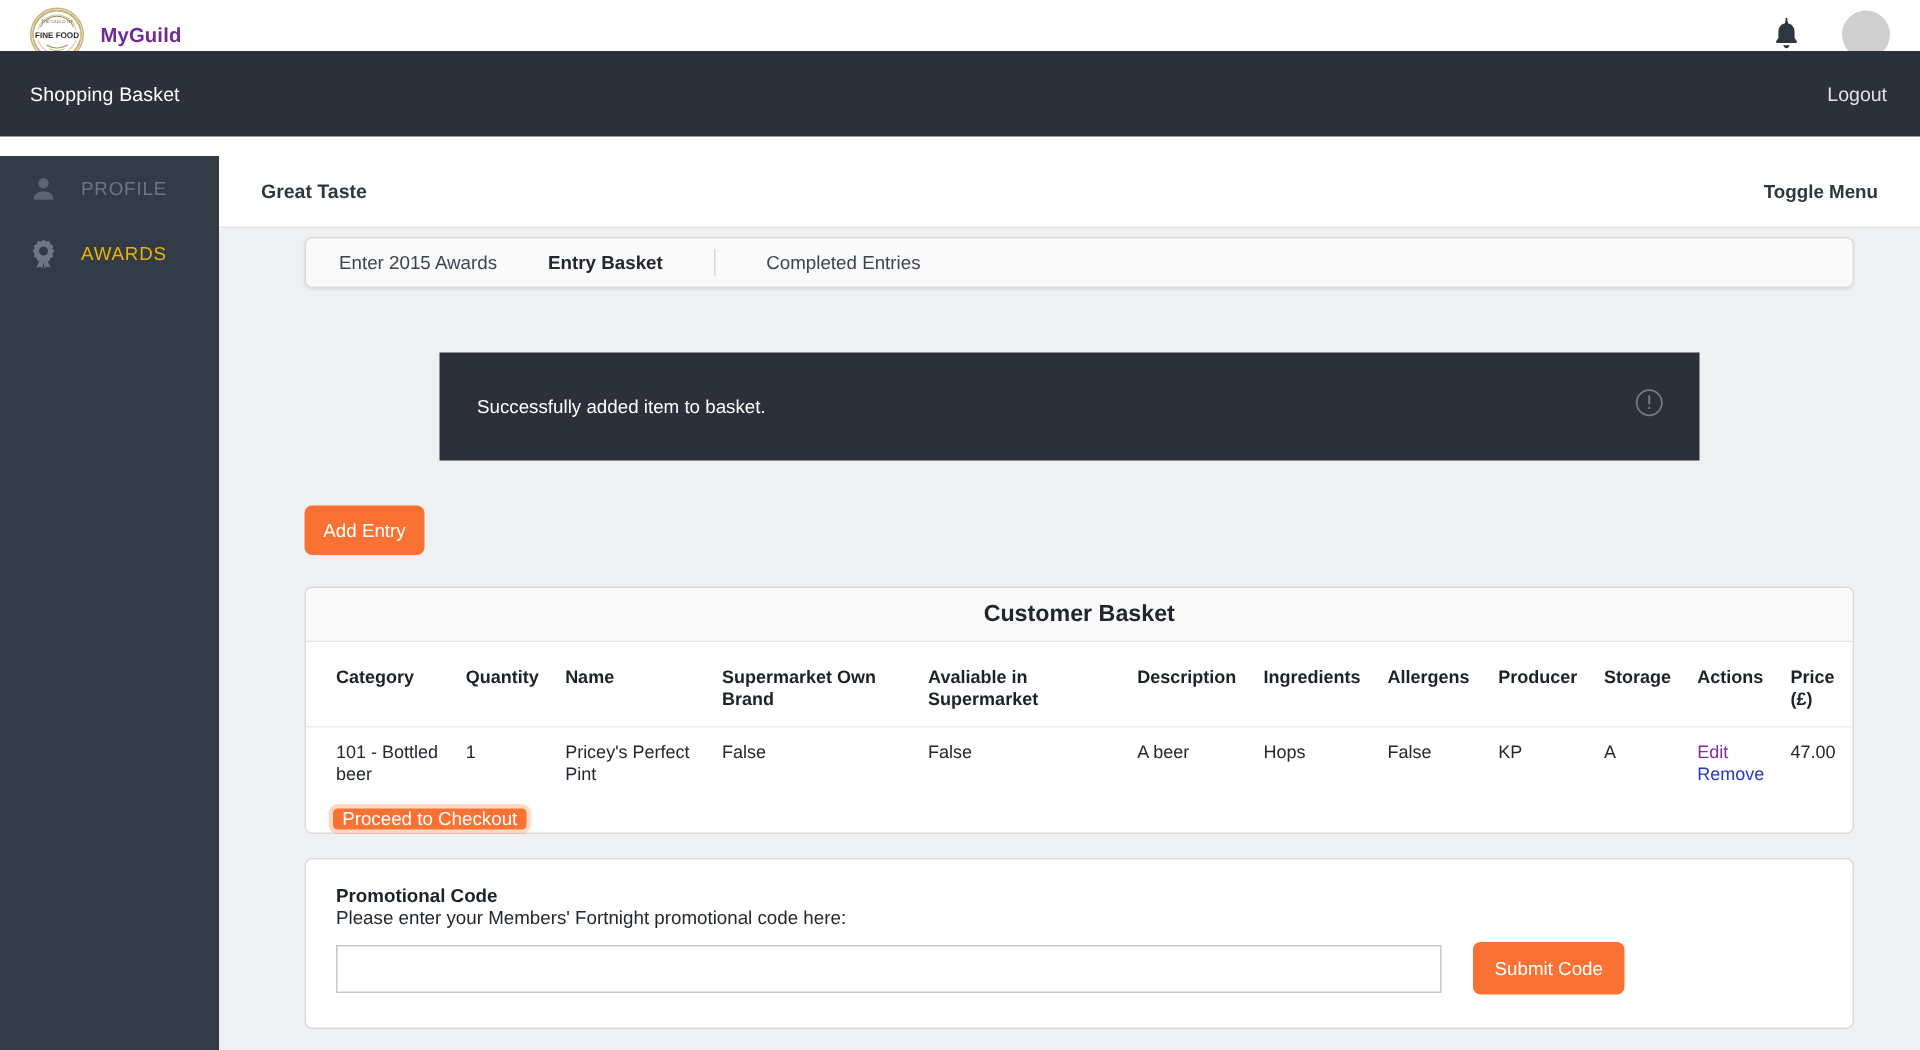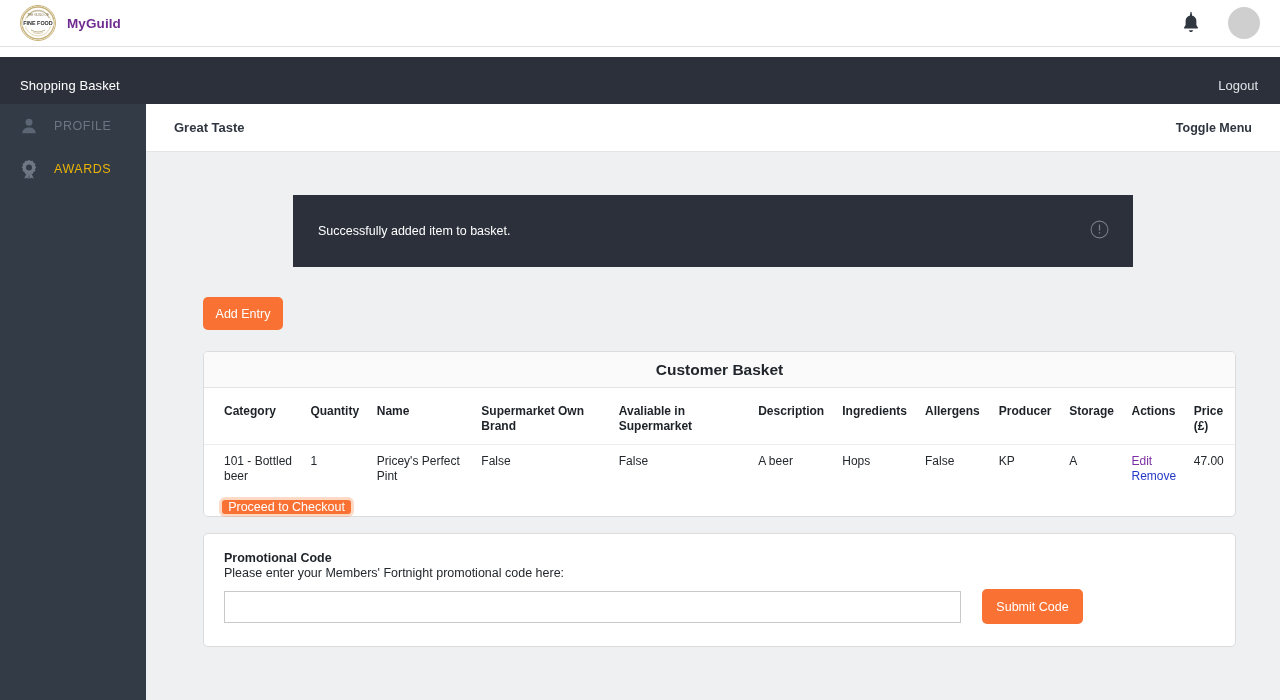--- a/index.html
+++ b/index.html
@@ -41,21 +41,21 @@
     padding-right: 20px; gap: 26px;
   }
   .bell-icon { width: 22px; height: 24px; display: block; }
   .avatar {
     width: 32px; height: 32px; border-radius: 50%;
     background: #cfcfcf;
   }
 
   
   .navbar {
-    position: absolute; top: 57px; left: 0;
+    position: absolute; top: 34px; left: 0;
     width: 1280px; height: 57px;
     background: #2b303a;
     display: flex; align-items: center;
   }
   .navbar-title {
     color: #ffffff; font-size: 13px;
     padding-left: 20px; letter-spacing: 0.1px;
   }
   .navbar-logout {
     margin-left: auto; padding-right: 22px;
@@ -301,20 +301,26 @@
   </div>
 </div>
 
 <div class="content">
 
   <div class="page-head">
     <span class="page-head-title">Great Taste</span>
     <a class="page-head-toggle">Toggle Menu</a>
   </div>
 
+  <div class="tabs-card">
+    <a class="tab">Enter 2015 Awards</a>
+    <a class="tab active">Entry Basket</a>
+    <span class="tab-sep"></span>
+    <a class="tab">Completed Entries</a>
+  </div>
 
   <div class="alert">
     <span class="alert-text">Successfully added item to basket.</span>
     <span class="alert-icon">
       <svg width="19" height="19" viewBox="0 0 19 19">
         <circle cx="9.5" cy="9.5" r="8.4" fill="none" stroke="#767d87" stroke-width="1.1"></circle>
         <rect x="8.85" y="4.6" width="1.3" height="6" fill="#767d87"></rect>
         <rect x="8.85" y="12.1" width="1.3" height="1.5" fill="#767d87"></rect>
       </svg>
     </span>

